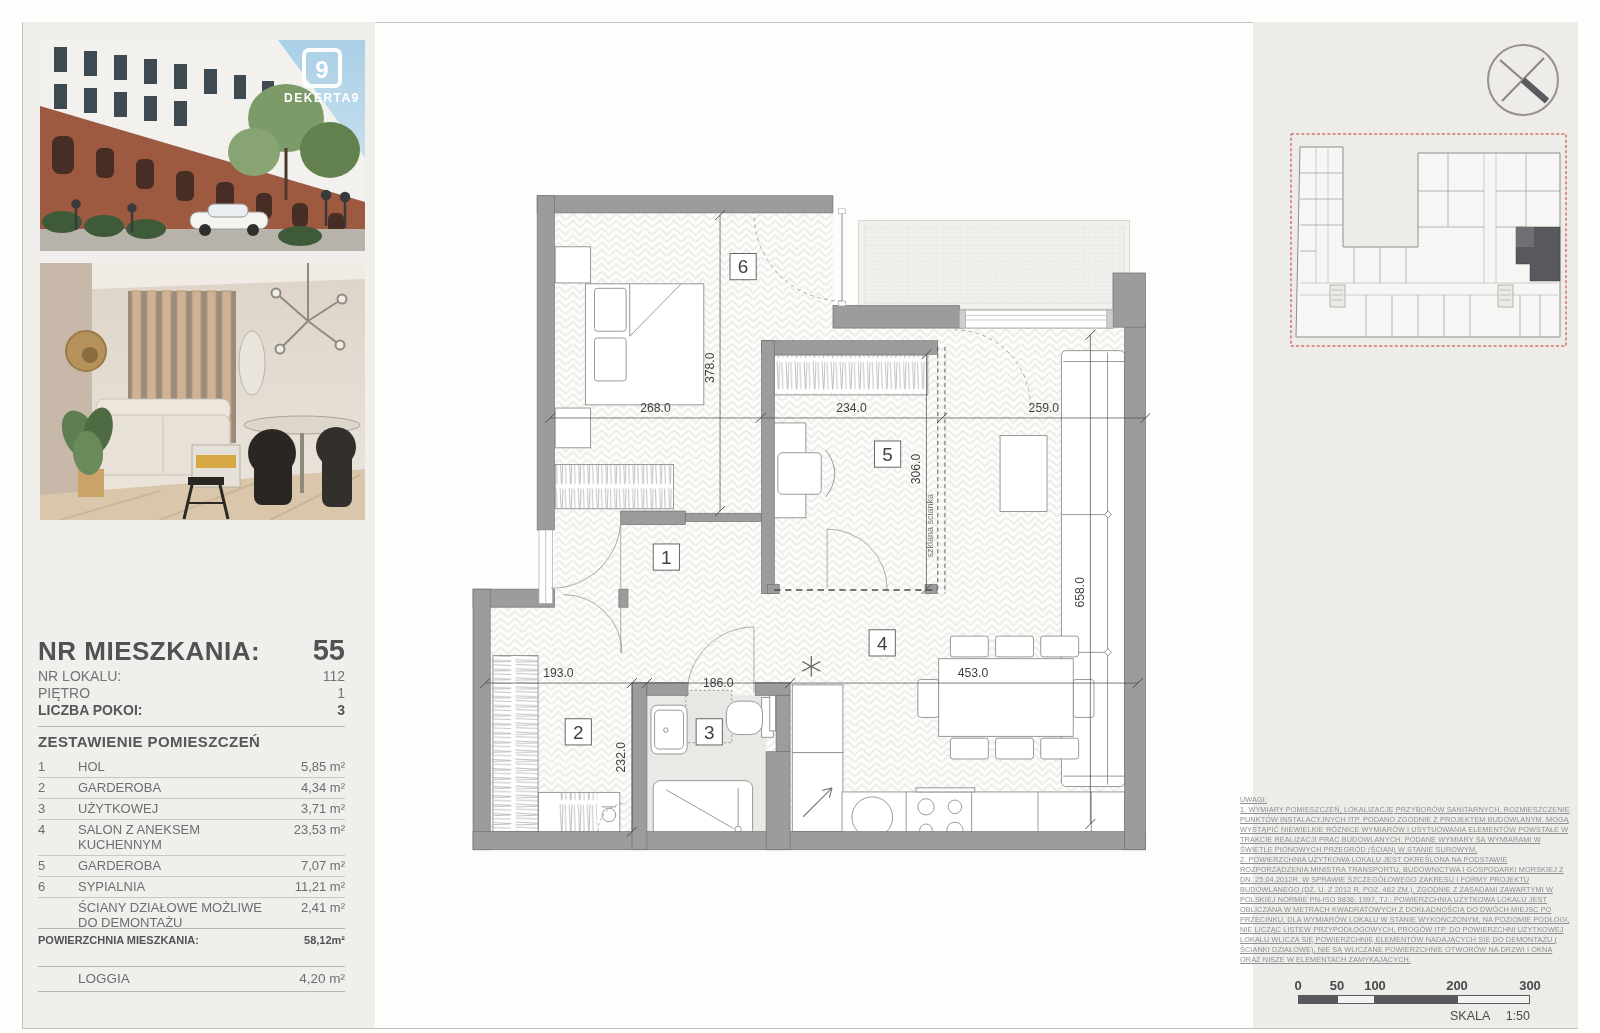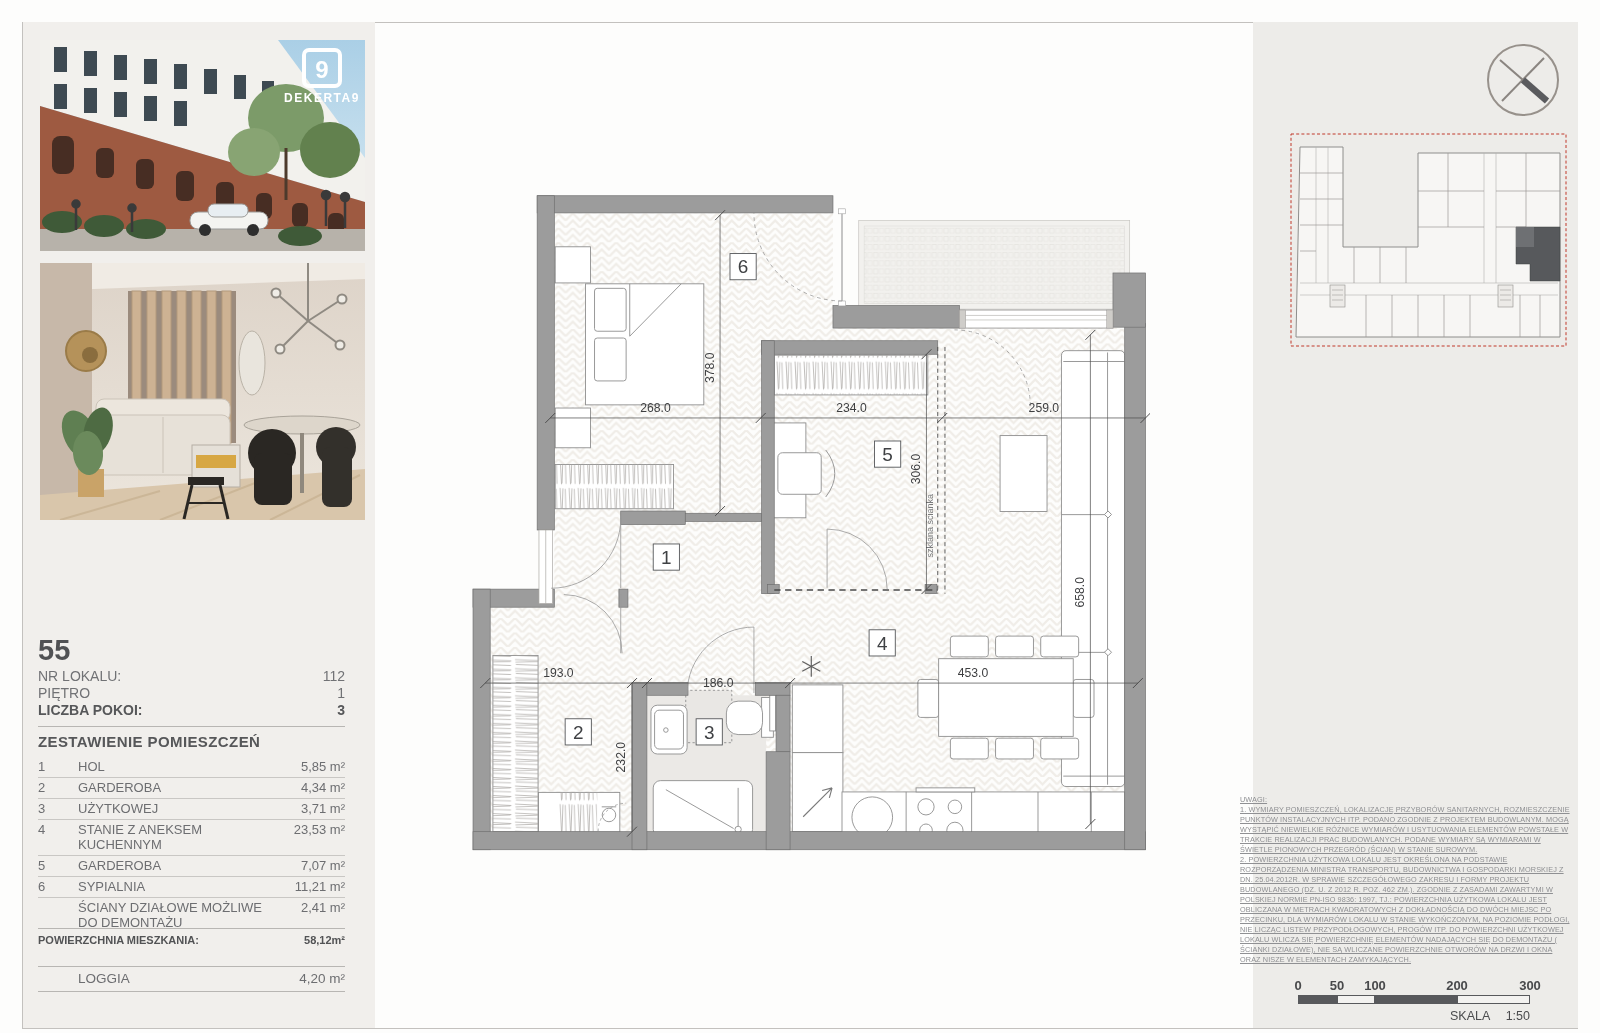--- a/index.html
+++ b/index.html
@@ -188,20 +188,21 @@
   </g>
   <g>
     <rect x="148" y="214" width="36" height="8" fill="#2a2723"></rect>
     <line x1="152" y1="222" x2="144" y2="256" stroke="#2a2723" stroke-width="3"></line>
     <line x1="180" y1="222" x2="188" y2="256" stroke="#2a2723" stroke-width="3"></line>
     <line x1="148" y1="240" x2="184" y2="240" stroke="#2a2723" stroke-width="2"></line>
   </g>
 </svg>
 
 <div class="hdr-row" style="top:634px;">
+  <span class="hdr-big">NR MIESZKANIA:</span>
   <span class="hdr-big-val">55</span>
 </div>
 <div class="hdr-row" style="top:668px;gap:35px;">
   <span class="hdr-sm">NR LOKALU:</span>
   <span class="hdr-sm">112</span>
 </div>
 <div class="hdr-row" style="top:685px;">
   <span class="hdr-sm">PIĘTRO</span>
   <span class="hdr-sm">1</span>
 </div>
@@ -223,21 +224,21 @@
     <span class="rname">GARDEROBA</span>
     <span class="rarea">4,34 m²</span>
   </div>
   <div class="room-row">
     <span class="rn">3</span>
     <span class="rname">UŻYTKOWEJ</span>
     <span class="rarea">3,71 m²</span>
   </div>
   <div class="room-row">
     <span class="rn">4</span>
-    <span class="rname">STANIE Z ANEKSEM KUCHENNYM</span>
+    <span class="rname">SALON Z ANEKSEM KUCHENNYM</span>
     <span class="rarea">23,53 m²</span>
   </div>
   <div class="room-row">
     <span class="rn">5</span>
     <span class="rname">GARDEROBA</span>
     <span class="rarea">7,07 m²</span>
   </div>
   <div class="room-row">
     <span class="rn">6</span>
     <span class="rname">SYPIALNIA</span>

